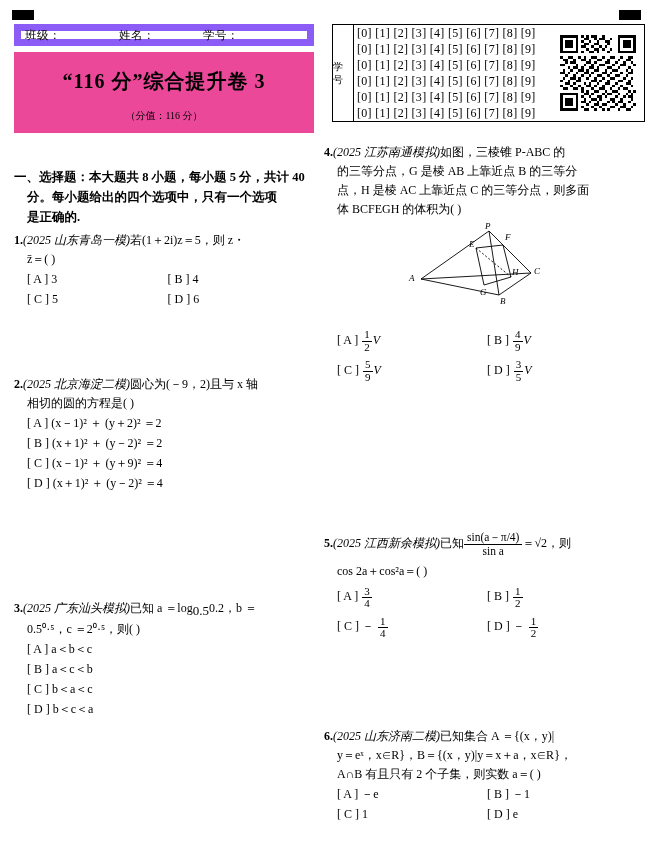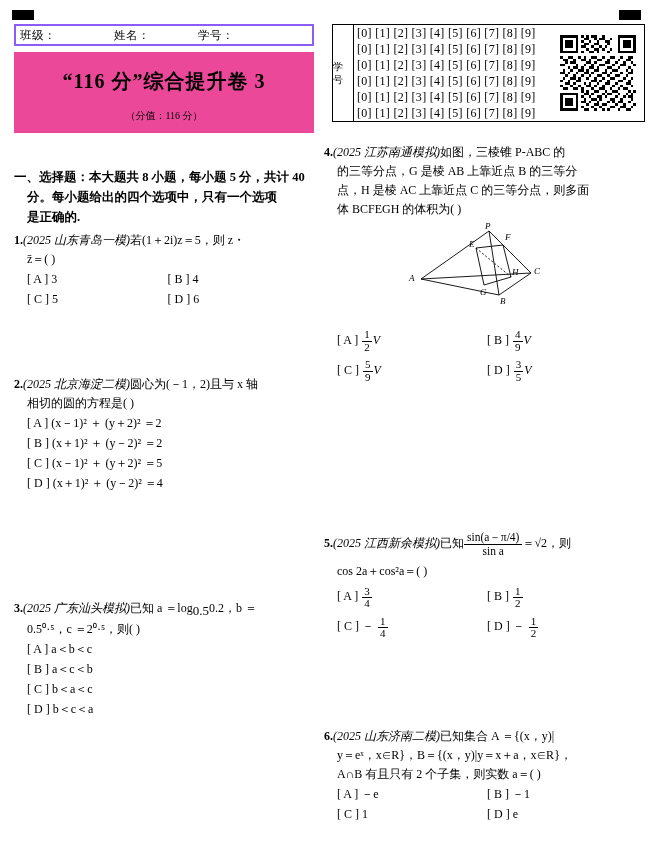--- a/index.html
+++ b/index.html
@@ -43,21 +43,21 @@
     flex: 0 0 300px;
   }
   .right-col {
     width: 313px;
     flex: 0 0 313px;
     margin-left: 10px;
   }
 
   
   .idbar {
-    border: 2px solid #8b5cf6;
+    border: 7px solid #8b5cf6;
     height: 22px;
     display: flex;
     align-items: center;
     font-size: 11.5px;
     padding: 0 4px;
     box-sizing: border-box;
     letter-spacing: 0.5px;
   }
   .idbar .seg { white-space: nowrap; }
   .idbar .sp1 { flex: 0 0 58px; }
@@ -462,26 +462,26 @@
           <div class="opt-row">
             <div class="o"><span>[ C ]</span> <span>5</span></div>
             <div class="o"><span>[ D ]</span> <span>6</span></div>
           </div>
         </div>
       </div>
 
       <div class="spacer-60"></div>
 
       <div class="q">
-        <span class="q-num">2.</span><span class="ital">(2025 北京海淀二模)</span><span>圆心为(－1，2)且与 x 轴</span>
+        <span class="q-num">2.</span><span class="ital">(2025 北京海淀二模)</span><span>圆心为(－9，2)且与 x 轴</span>
         <div style="padding-left:13px">相切的圆的方程是(        )</div>
         <div class="opts" style="padding-left:13px">
           <div class="opt-single"><span>[ A ]</span> <span>(x－1)² ＋ (y＋2)² ＝2</span></div>
           <div class="opt-single"><span>[ B ]</span> <span>(x＋1)² ＋ (y－2)² ＝2</span></div>
-          <div class="opt-single"><span>[ C ]</span> <span>(x－1)² ＋ (y＋2)² ＝5</span></div>
+          <div class="opt-single"><span>[ C ]</span> <span>(x－1)² ＋ (y＋9)² ＝4</span></div>
           <div class="opt-single"><span>[ D ]</span> <span>(x＋1)² ＋ (y－2)² ＝4</span></div>
         </div>
       </div>
 
       <div class="spacer-60"></div>
       <div class="spacer-40"></div>
 
       <div class="q">
         <span class="q-num">3.</span><span class="ital">(2025 广东汕头模拟)</span><span>已知 a ＝log</span><span class="sub">0.5</span><span>0.2，b ＝</span>
         <div style="padding-left:13px">0.5⁰·⁵，c ＝2⁰·⁵，则(        )</div>

